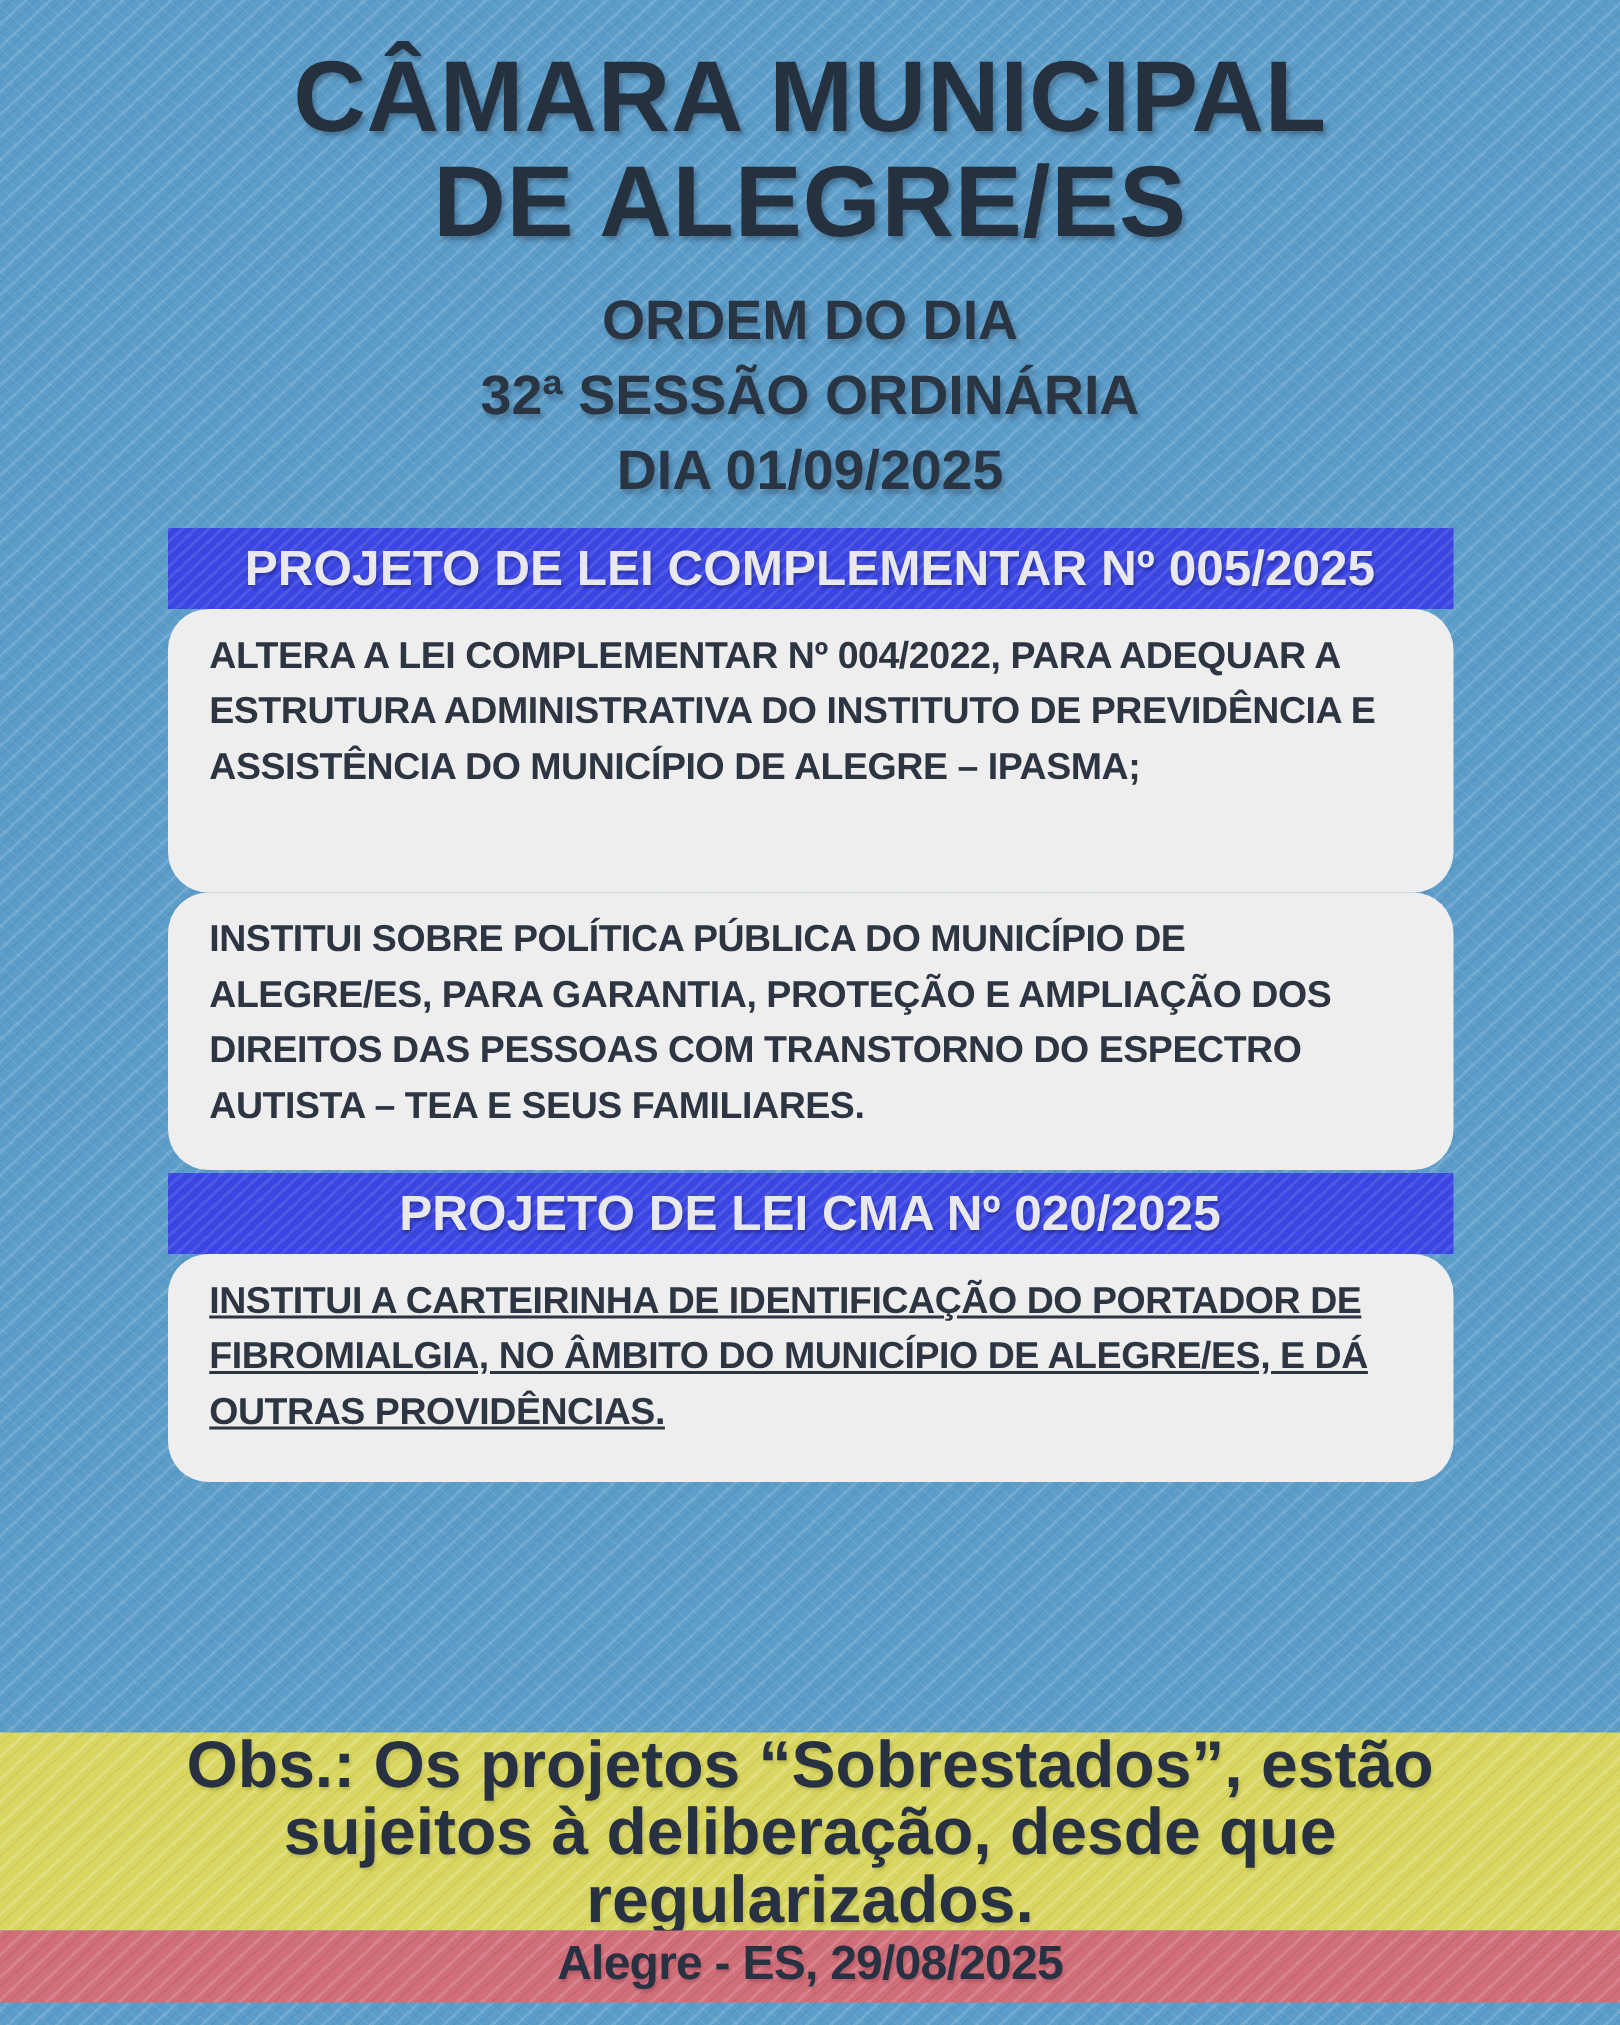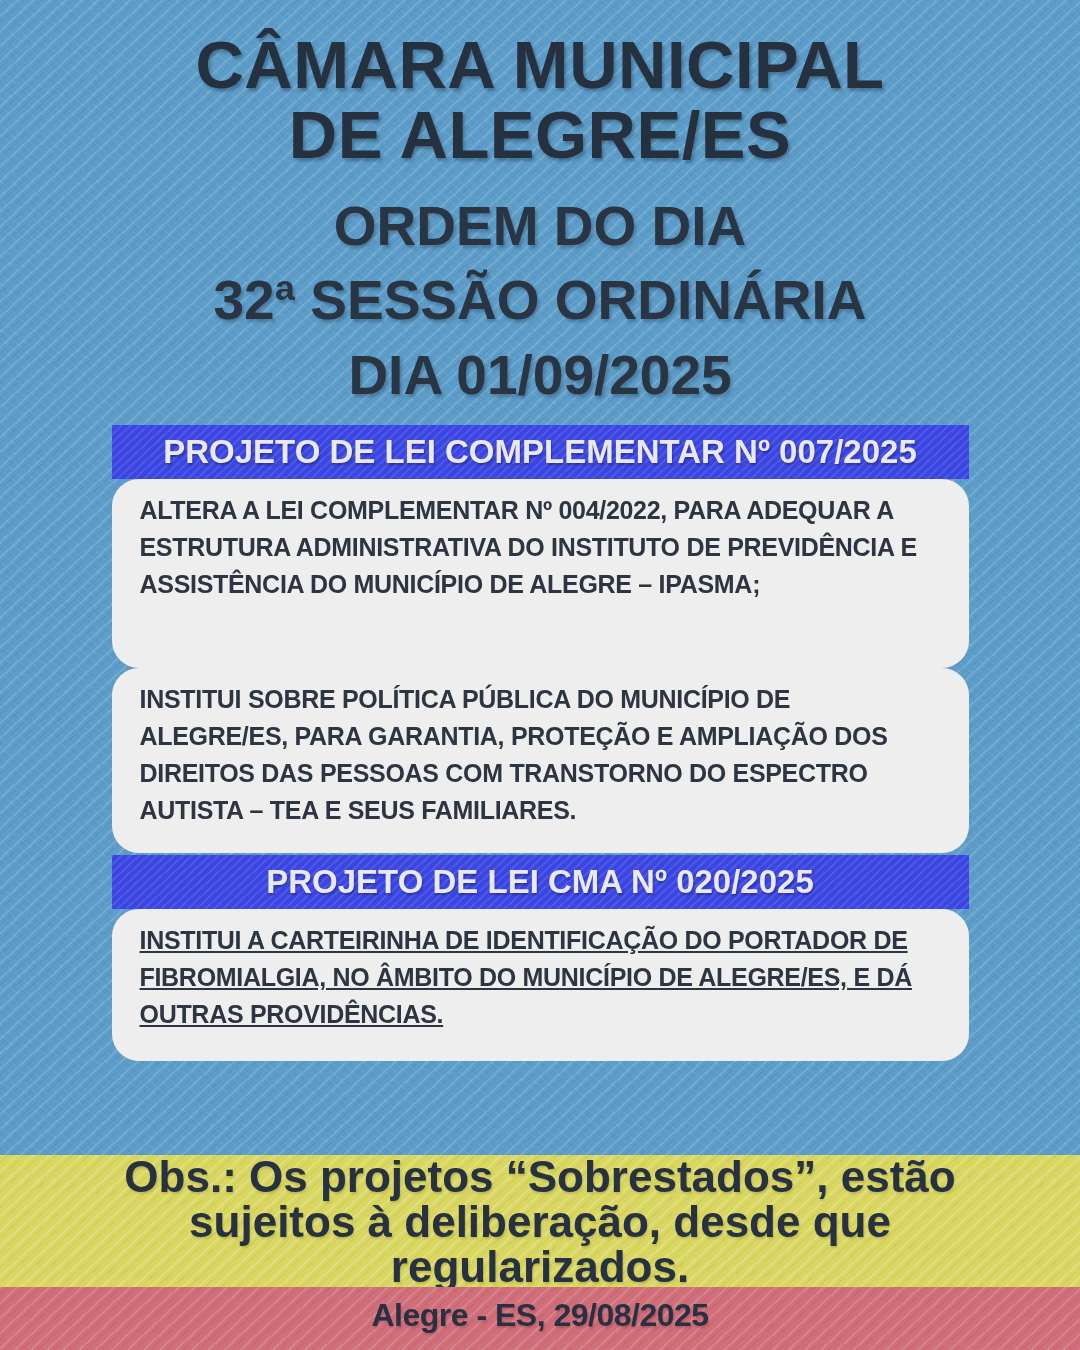--- a/index.html
+++ b/index.html
@@ -29,21 +29,21 @@
     font-size: 67px;
     line-height: 1.05;
     font-weight: 800;
     letter-spacing: 0.5px;
     color: #263140;
     text-shadow: 2px 3px 3px rgba(18,30,46,0.32);
   }
   .title-line { display: block; }
   .subtitle {
     margin: 18px 0 0;
-    font-size: 55px;
+    font-size: 37px;
     line-height: 1.36;
     font-weight: 700;
     color: #2a3543;
     text-shadow: 2px 3px 3px rgba(18,30,46,0.26);
   }
   .subtitle-line { display: block; }
 
   
   .agenda { width: 857px; margin: 12px auto 0; }
   .agenda-header {
@@ -92,21 +92,21 @@
     background-color: #d9d761;
     background-image:
       repeating-linear-gradient(137deg,
         rgba(255,255,255,0.18) 0 2px,
         rgba(255,255,255,0) 2px 5px,
         rgba(120,115,30,0.10) 5px 6px,
         rgba(255,255,255,0) 6px 11px);
   }
   .band-red {
     top: 1287px;
-    height: 63px;
+    height: 48px;
     background-color: #d06e79;
     background-image:
       repeating-linear-gradient(137deg,
         rgba(255,255,255,0.14) 0 2px,
         rgba(255,255,255,0) 2px 5px,
         rgba(120,30,45,0.10) 5px 6px,
         rgba(255,255,255,0) 6px 11px);
   }
   .note {
     margin: 0;
@@ -140,21 +140,21 @@
     <h2 class="subtitle">
       <span class="subtitle-line">ORDEM DO DIA</span>
       <span class="subtitle-line">32ª SESSÃO ORDINÁRIA</span>
       <span class="subtitle-line">DIA 01/09/2025</span>
     </h2>
   </header>
 
   <main class="agenda">
 
     <section class="agenda-item">
-      <div class="agenda-header">PROJETO DE LEI COMPLEMENTAR Nº 007/2025</div>
+      <div class="agenda-header">PROJETO DE LEI COMPLEMENTAR Nº 005/2025</div>
       <div class="agenda-body b1">ALTERA A LEI COMPLEMENTAR Nº 004/2022, PARA ADEQUAR A ESTRUTURA ADMINISTRATIVA DO INSTITUTO DE PREVIDÊNCIA E ASSISTÊNCIA DO MUNICÍPIO DE ALEGRE – IPASMA;</div>
     </section>
 
     <section class="agenda-item">
       <div class="agenda-body b2">INSTITUI SOBRE POLÍTICA PÚBLICA DO MUNICÍPIO DE ALEGRE/ES, PARA GARANTIA, PROTEÇÃO E AMPLIAÇÃO DOS DIREITOS DAS PESSOAS COM TRANSTORNO DO ESPECTRO AUTISTA – TEA E SEUS FAMILIARES.</div>
     </section>
 
     <section class="agenda-item gap">
       <div class="agenda-header">PROJETO DE LEI CMA Nº 020/2025</div>
       <div class="agenda-body b3">INSTITUI A CARTEIRINHA DE IDENTIFICAÇÃO DO PORTADOR DE FIBROMIALGIA, NO ÂMBITO DO MUNICÍPIO DE ALEGRE/ES, E DÁ OUTRAS PROVIDÊNCIAS.</div>

